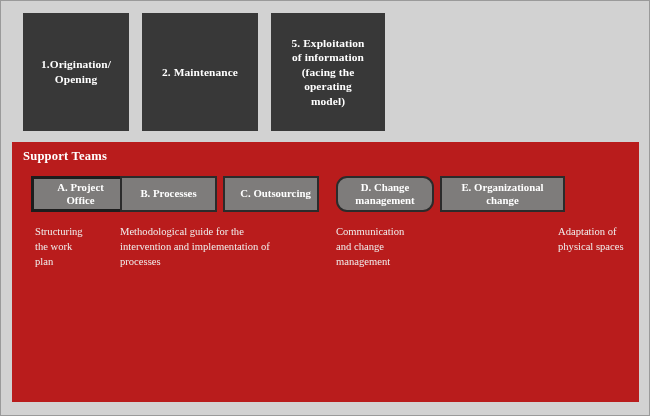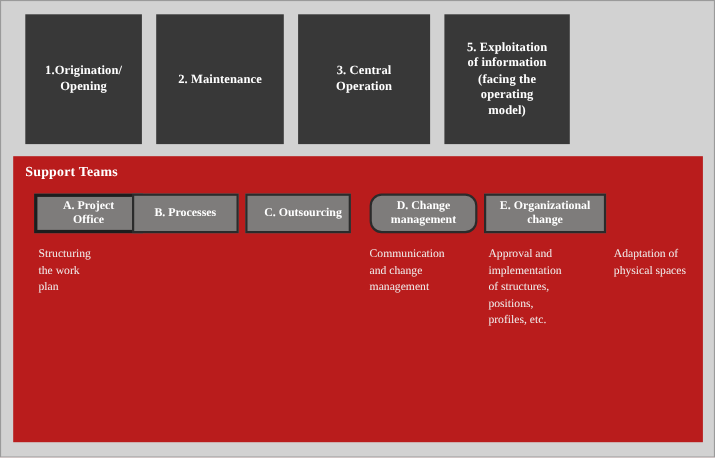--- a/index.html
+++ b/index.html
@@ -106,21 +106,21 @@
   .team-box .tb-label {
     display: block;
     white-space: pre-line;
   }
 
   
   .tb-0 { left: 8px;   width: 99px; }
   .tb-1 { left: 97px;  width: 97px; }
   .tb-2 { left: 200px; width: 96px; padding-left: 12px; }
   .tb-3 { left: 313px; width: 98px; border-radius: 11px; }
-  .tb-4 { left: 417px; width: 111px; }
+  .tb-4 { left: 417px; width: 125px; }
   .tb-5 { left: 535px; width: 84px; }
 
   .desc-row {
     position: absolute;
     left: 11px;
     top: 82px;
     width: 612px;
     height: 150px;
   }
   .team-desc {
@@ -148,24 +148,20 @@
 
     <div class="process-box pb-1">
       <span class="pb-label">1.Origination/
 Opening</span>
     </div>
 
     <div class="process-box pb-2">
       <span class="pb-label">2. Maintenance</span>
     </div>
 
-    <div class="process-box pb-3">
-      <span class="pb-label">3. Central
-Operation</span>
-    </div>
 
 
     <div class="process-box pb-5">
       <span class="pb-label">5. Exploitation
 of information
 (facing the
 operating
 model)</span>
     </div>
 
@@ -202,32 +198,30 @@
 
 
     </div>
 
     <div class="desc-row">
 
       <div class="team-desc td-0">Structuring
 the work
 plan</div>
 
+      <div class="team-desc td-1">Methodological guide for the
+intervention and implementation of
+processes</div>
 
       <div class="team-desc td-2"></div>
 
       <div class="team-desc td-3">Communication
 and change
 management</div>
 
-      <div class="team-desc td-4">Approval and
-implementation
-of structures,
-positions,
-profiles, etc.</div>
 
       <div class="team-desc td-5">Adaptation of
 physical spaces</div>
 
     </div>
 
   </div>
 
 </div>
 

